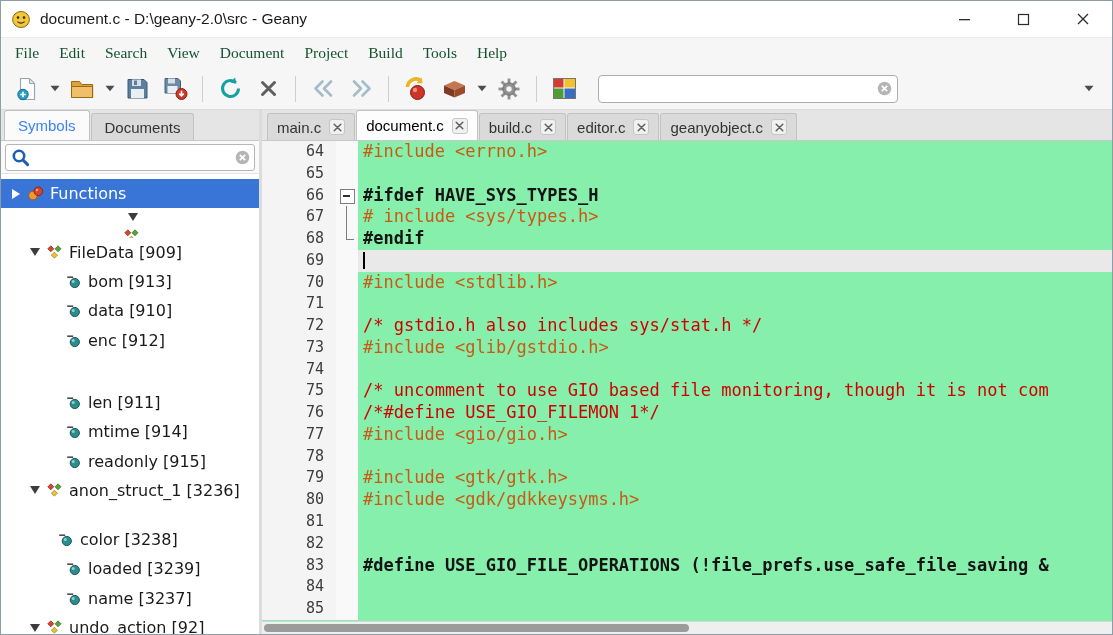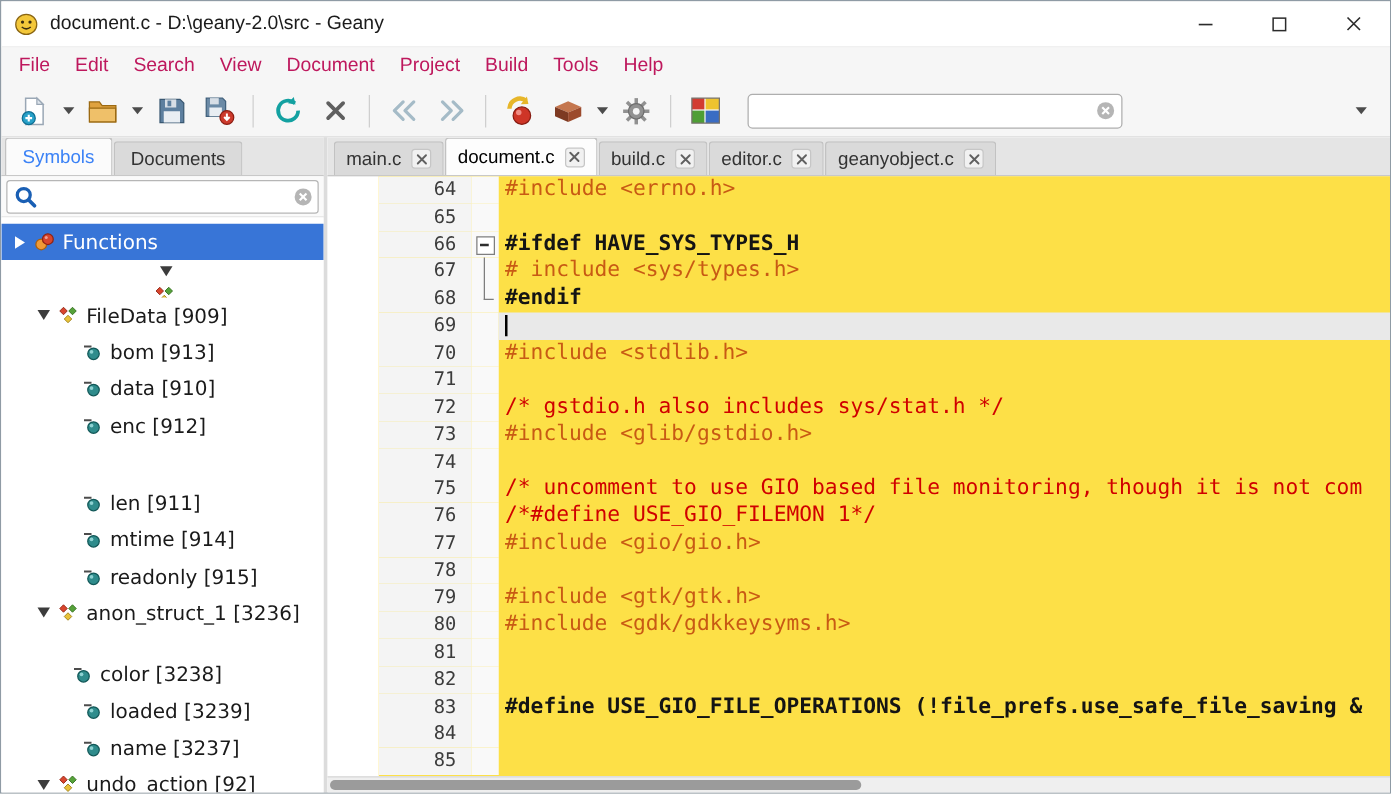--- a/index.html
+++ b/index.html
@@ -11,21 +11,21 @@
   }
   
   .titlebar { height:37px; flex:none; background:#ffffff; display:flex; align-items:center;
     padding-left:10px; gap:9px; border-bottom:1px solid #ececec; }
   .app-icon { line-height:0; }
   .title { font-size:15.5px; color:#1b1b1b; white-space:nowrap; }
   .win-btns { margin-left:auto; display:flex; height:100%; }
   .win-btn { width:59px; height:100%; display:flex; align-items:center; justify-content:center; }
   
   .menubar { height:30px; flex:none; background:#f6f6f6; display:flex; align-items:center; padding-left:4px; }
-  .menu-item { font-size:15.5px; color:#be185d; padding:3px 10px; border-radius:3px; }
+  .menu-item { font-size:15.5px; color:#14532d; padding:3px 10px; border-radius:3px;font-family:Liberation Serif, serif; }
   
   .toolbar { height:42px; flex:none; background:#f6f6f6; border-bottom:1px solid #dcdcdc;
     display:flex; align-items:center; padding:0 8px; gap:2px; }
   .tb-btn { width:36px; height:34px; display:flex; align-items:center; justify-content:center; border-radius:4px; }
   .tb-drop { width:15px; height:34px; display:flex; align-items:center; justify-content:center; }
   .tb-sep { width:1px; height:26px; background:#cfcfcf; margin:0 7px; flex:none; }
   .tb-search { position:relative; width:300px; height:28px; margin-left:14px; flex:none; }
   .tb-search-input { width:100%; height:100%; border:1px solid #aeaeae; border-radius:4px; background:#fff;
     padding:0 28px 0 8px; font-size:14px; font-family:"Liberation Sans",sans-serif; outline:none; }
   .tb-clear { position:absolute; right:6px; top:6px; line-height:0; }
@@ -63,21 +63,21 @@
   .trow.selected .tlabel { color:#fff; }
   
   .editor { flex:1; display:flex; flex-direction:column; min-width:0; background:#fff; }
   .doc-tabs { height:31px; flex:none; background:#e5e5e5; border-bottom:1px solid #c8c8c8;
     display:flex; align-items:flex-end; padding-left:5px; gap:1px; }
   .dtab { height:27px; display:flex; align-items:center; gap:8px; padding:0 9px; background:#dadada;
     border:1px solid #c2c2c2; border-bottom:none; border-radius:3px 3px 0 0; font-size:15px; color:#333; }
   .dtab.active { background:#fdfdfd; height:30px; color:#000; }
   .dtab-close { width:16px; height:16px; border:1px solid #c6c6c6; border-radius:3px; background:#f1f1f1;
     display:flex; align-items:center; justify-content:center; line-height:0; }
-  .code { flex:1; min-height:0; overflow:hidden; background:#fde047;margin-left:41px; }
+  .code { flex:1; min-height:0; overflow:hidden; background:#86efac; }
   .cl { display:flex; height:21.77px; }
   .ln { width:74px; flex:none; background:#f4f4f4; color:#3c3c3c; text-align:right; padding-right:12px;
     font-family:"DejaVu Sans Mono",monospace; font-size:15px; line-height:21.77px; }
   .fold { width:22px; flex:none; background:#f9f9f9; position:relative; }
   .fold.open::before { content:""; position:absolute; left:4px; top:4.5px; width:13px; height:13px;
     border:1px solid #7e7e7e; background:#fff; }
   .fold.open::after { content:""; position:absolute; left:7px; top:10.5px; width:7px; height:1.5px; background:#2e2e2e; }
   .fold.line::before { content:""; position:absolute; left:10px; top:0; bottom:0; width:1.3px; background:#7e7e7e; }
   .fold.end::before { content:""; position:absolute; left:10px; top:0; height:11.5px; width:1.3px; background:#7e7e7e; }
   .fold.end::after { content:""; position:absolute; left:10px; top:10.8px; width:8px; height:1.3px; background:#7e7e7e; }

